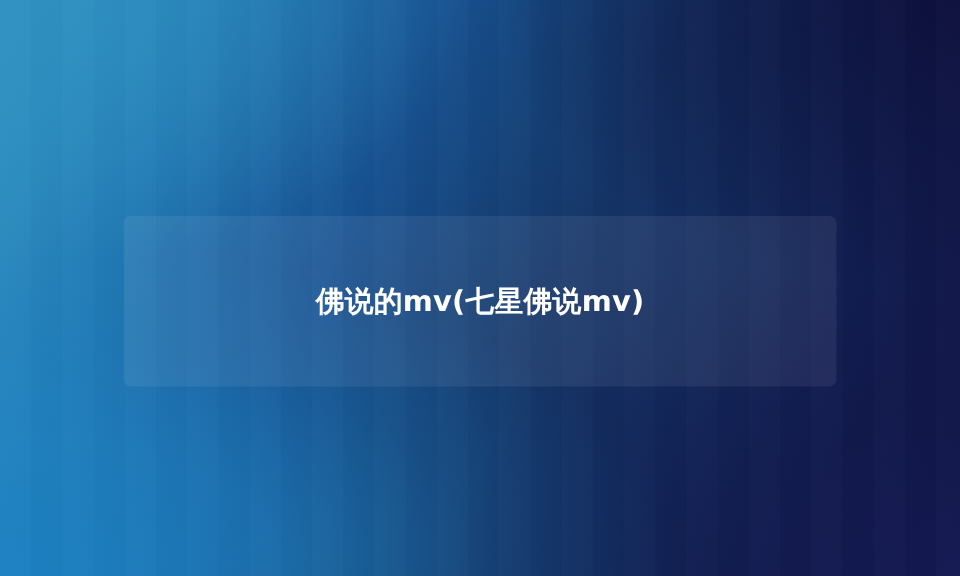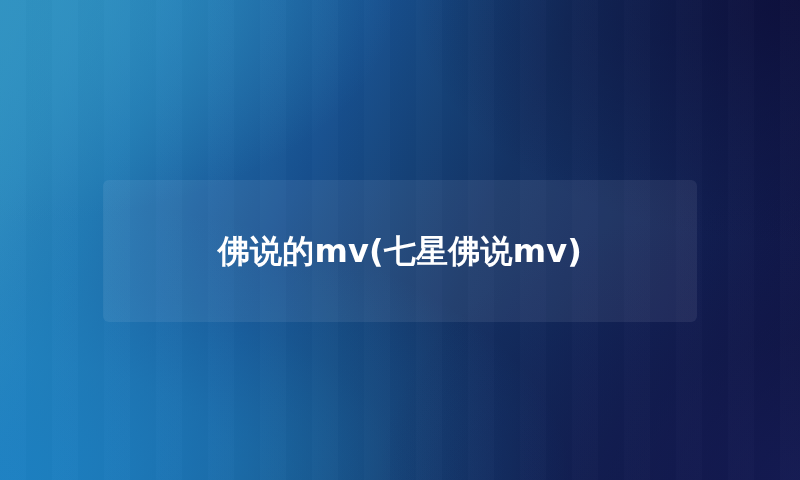--- a/index.html
+++ b/index.html
@@ -95,21 +95,21 @@
     border-radius: 6px;
     background: rgba(236, 242, 250, 0.075);
     display: flex;
     align-items: center;
     justify-content: center;
     box-sizing: border-box;
   }
 
   #title-text {
     color: #ffffff;
-    font-size: 32px;
+    font-size: 24px;
     font-weight: bold;
     letter-spacing: 0.2px;
     line-height: 1.2;
     white-space: nowrap;
     text-align: center;
     font-family: "DejaVu Sans", "Liberation Sans", sans-serif;
   }
 </style>
 </head>
 <body>

